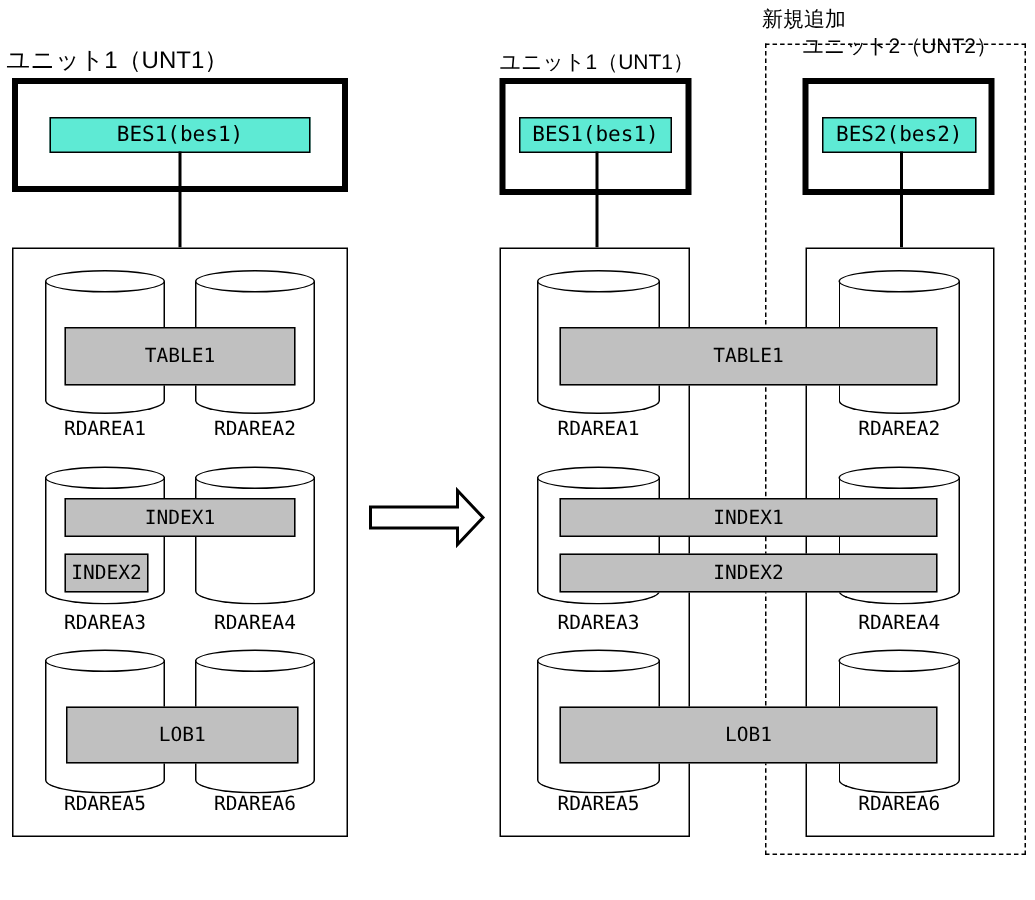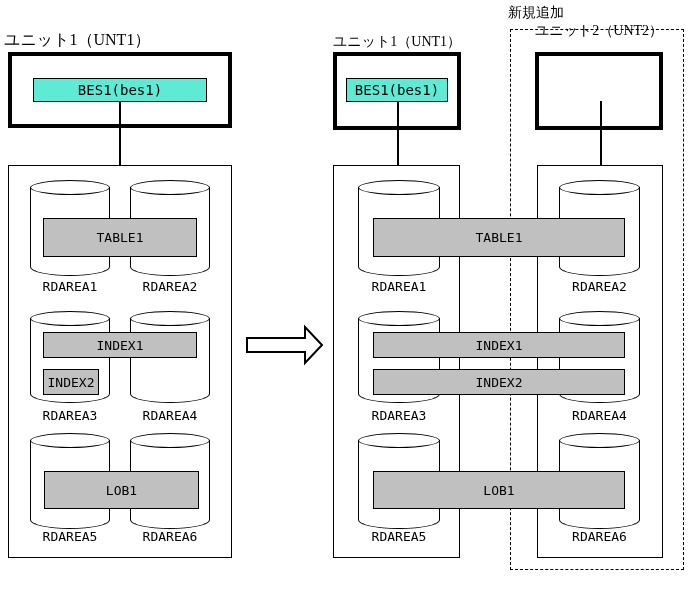--- a/index.html
+++ b/index.html
@@ -14,21 +14,21 @@
   .vline{width:2px;background:#000;}
   .bar{background:#c0c0c0;border:1px solid #000;display:flex;align-items:center;justify-content:center;
        font-size:13px;z-index:5;white-space:nowrap;}
   .cyl{position:absolute;}
   .cyl-top{position:absolute;left:0;right:0;top:0;height:15px;border:1px solid #000;border-radius:50%;
            background:#fff;box-sizing:border-box;z-index:2;}
   .cyl-body{position:absolute;left:0;right:0;top:7px;bottom:0;border:1px solid #000;border-top:0;
             background:#fff;box-sizing:border-box;border-radius:0 0 40px 40px / 0 0 9px 9px;}
   .rlbl{position:absolute;text-align:center;font-size:13px;white-space:nowrap;}
   .jp{position:absolute;font-size:14px;white-space:nowrap;
-      font-family:Liberation Serif, serif;}
+      font-family:Liberation Sans, sans-serif;}
   .jp-lg{font-size:16px;}
 </style>
 </head>
 <body>
 
 <div class="canvas">
 
   <div class="jp jp-lg" style="left:4px;top:30px">ユニット1（UNT1）</div>
   <div class="abs thick" style="left:8px;top:52px;width:224px;height:76px"></div>
   <div class="abs server" style="left:33px;top:78px;width:174px;height:24px">BES1(bes1)</div>
@@ -79,20 +79,21 @@
   <div class="jp" style="left:508px;top:4px">新規追加</div>
   <div class="abs dashed" style="left:510px;top:29px;width:174px;height:541px"></div>
 
   <div class="jp" style="left:333px;top:33px">ユニット1（UNT1）</div>
   <div class="abs thick" style="left:333px;top:52px;width:128px;height:78px"></div>
   <div class="abs server" style="left:346px;top:78px;width:102px;height:24px">BES1(bes1)</div>
   <div class="abs vline" style="left:397px;top:101px;height:64px"></div>
 
   <div class="jp" style="left:535px;top:22px">ユニット2（UNT2）</div>
   <div class="abs thick" style="left:535px;top:52px;width:128px;height:78px"></div>
+  <div class="abs server" style="left:548px;top:78px;width:103px;height:24px">BES2(bes2)</div>
   <div class="abs vline" style="left:600px;top:101px;height:64px"></div>
 
   <div class="abs cont" style="left:333px;top:165px;width:127px;height:393px"></div>
   <div class="abs cont" style="left:537px;top:165px;width:126px;height:393px"></div>
 
   <div class="cyl" style="left:358px;top:180px;width:82px;height:96px">
       <div class="cyl-body"></div>
       <div class="cyl-top"></div>
     </div>
   <div class="cyl" style="left:559px;top:180px;width:81px;height:96px">

